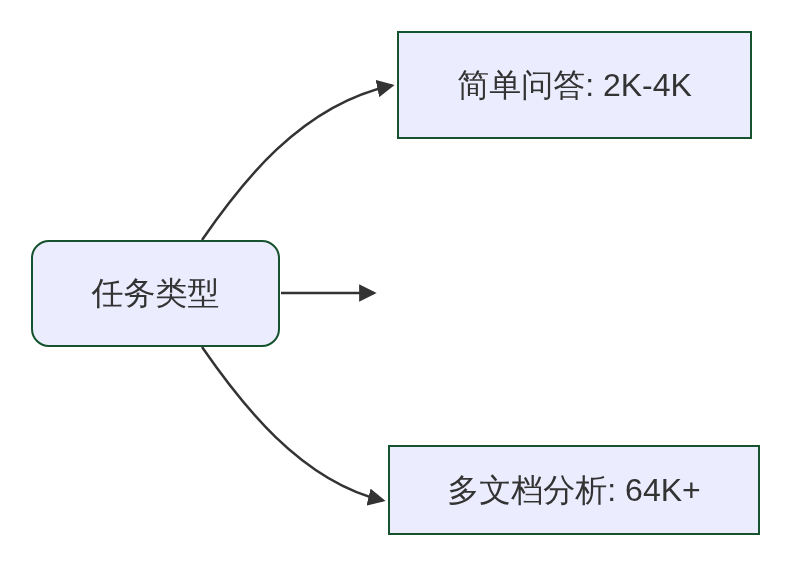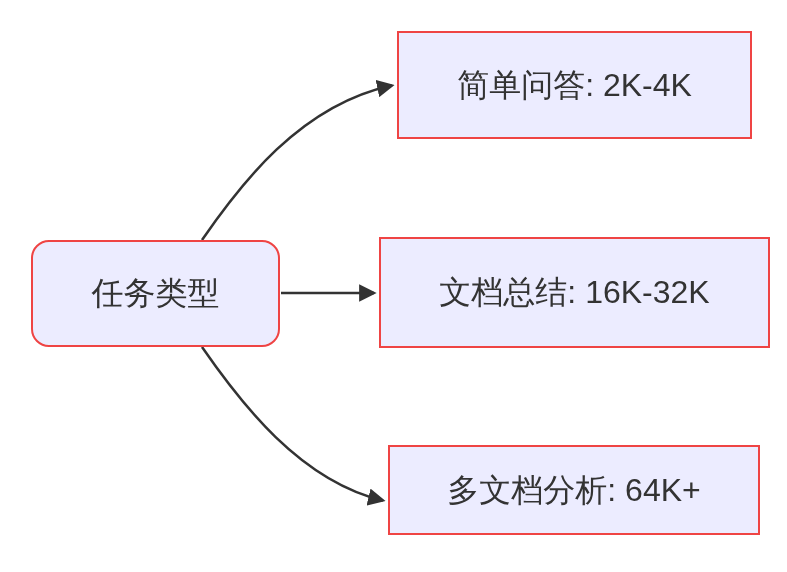--- a/index.html
+++ b/index.html
@@ -24,21 +24,21 @@
   }
   .edge {
     fill: none;
     stroke: #333333;
     stroke-width: 2.5px;
   }
   .node {
     position: absolute;
     box-sizing: border-box;
     background: #ECECFF;
-    border: 2px solid #ef4444;
+    border: 2px solid #14532d;
     display: flex;
     align-items: center;
     justify-content: center;
     color: #333333;
     font-size: 32px;
     line-height: 1.2;
     white-space: nowrap;
   }
   .node-root    { left: 31px;  top: 240px; width: 249px; height: 107px; border-radius: 18px; }
   .node-simple  { left: 397px; top: 31px;  width: 355px; height: 108px; }
@@ -62,21 +62,18 @@
   </svg>
 
   <div class="node node-root">
     <span>任务类型</span>
   </div>
 
   <div class="node node-simple">
     <span>简单问答: 2K-4K</span>
   </div>
 
-  <div class="node node-summary">
-    <span>文档总结: 16K-32K</span>
-  </div>
 
   <div class="node node-multi">
     <span>多文档分析: 64K+</span>
   </div>
 
 </div>
 
 </body></html>

